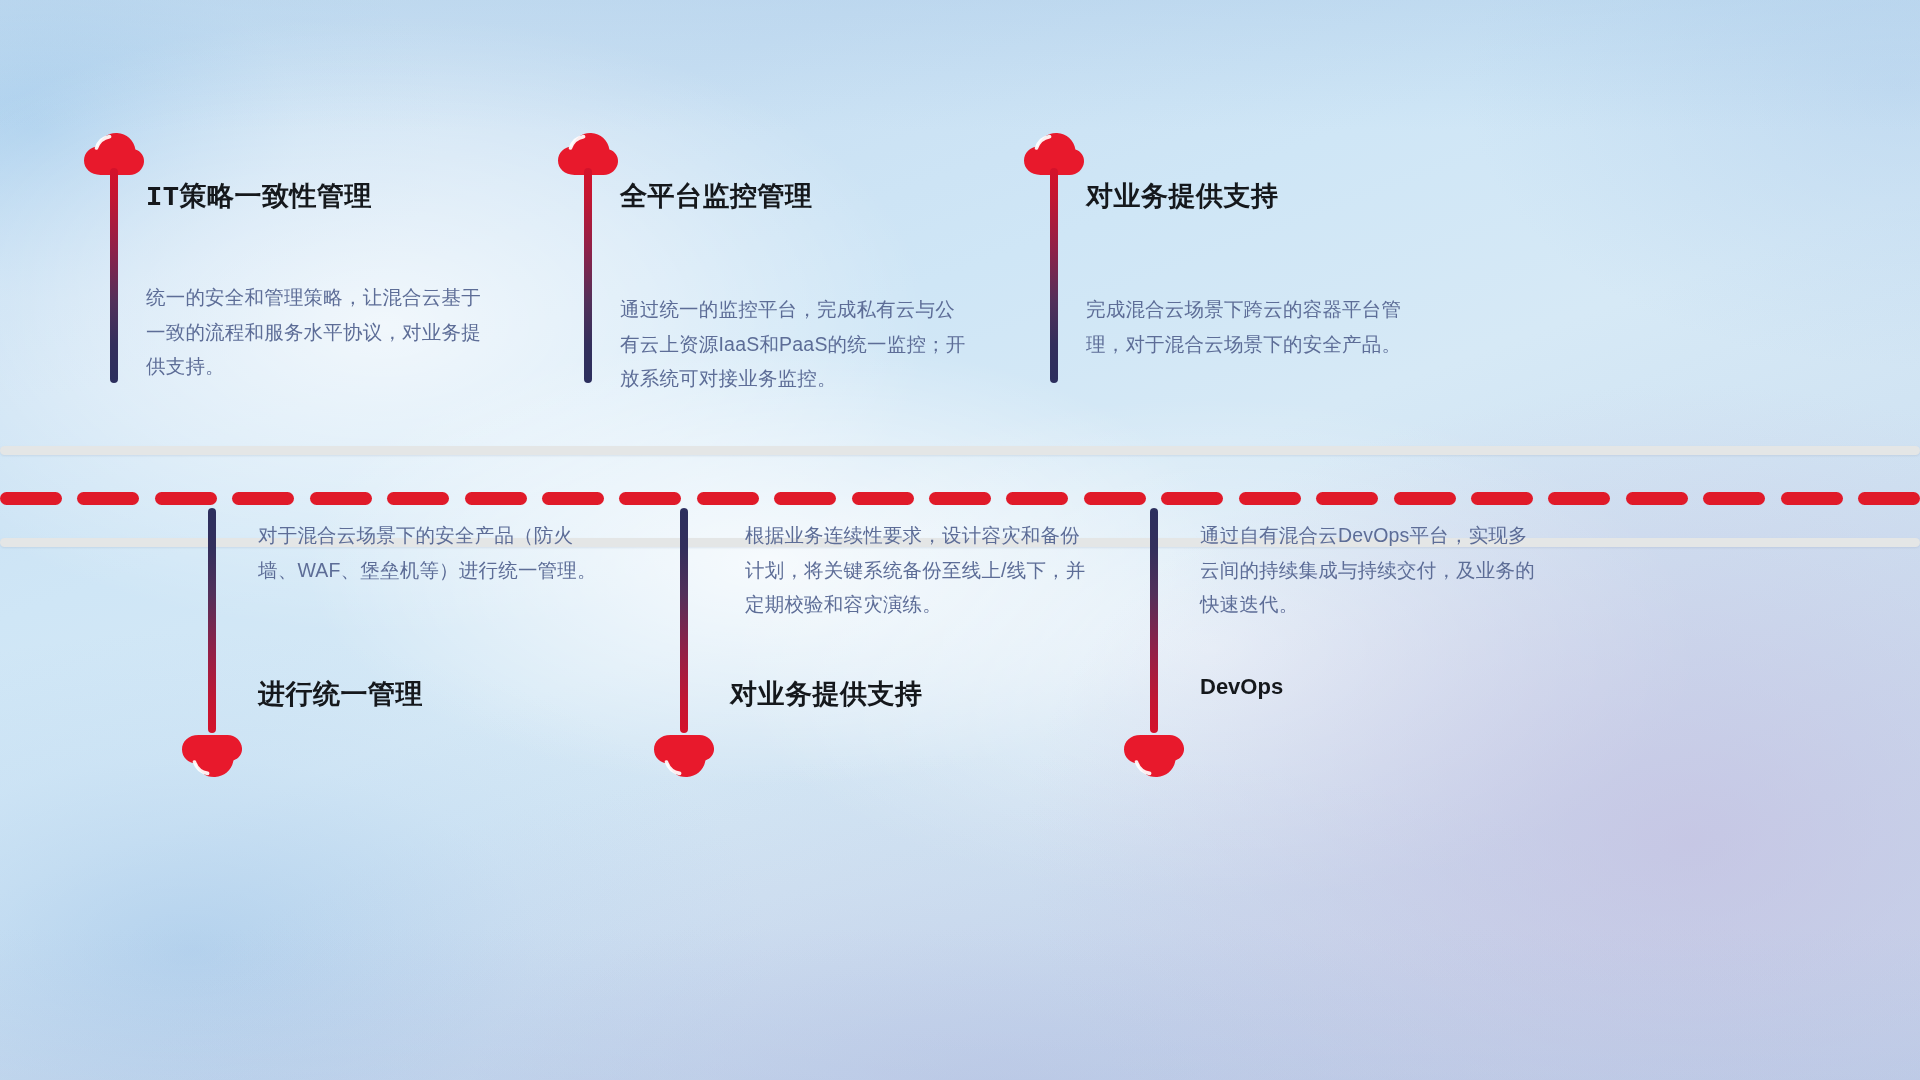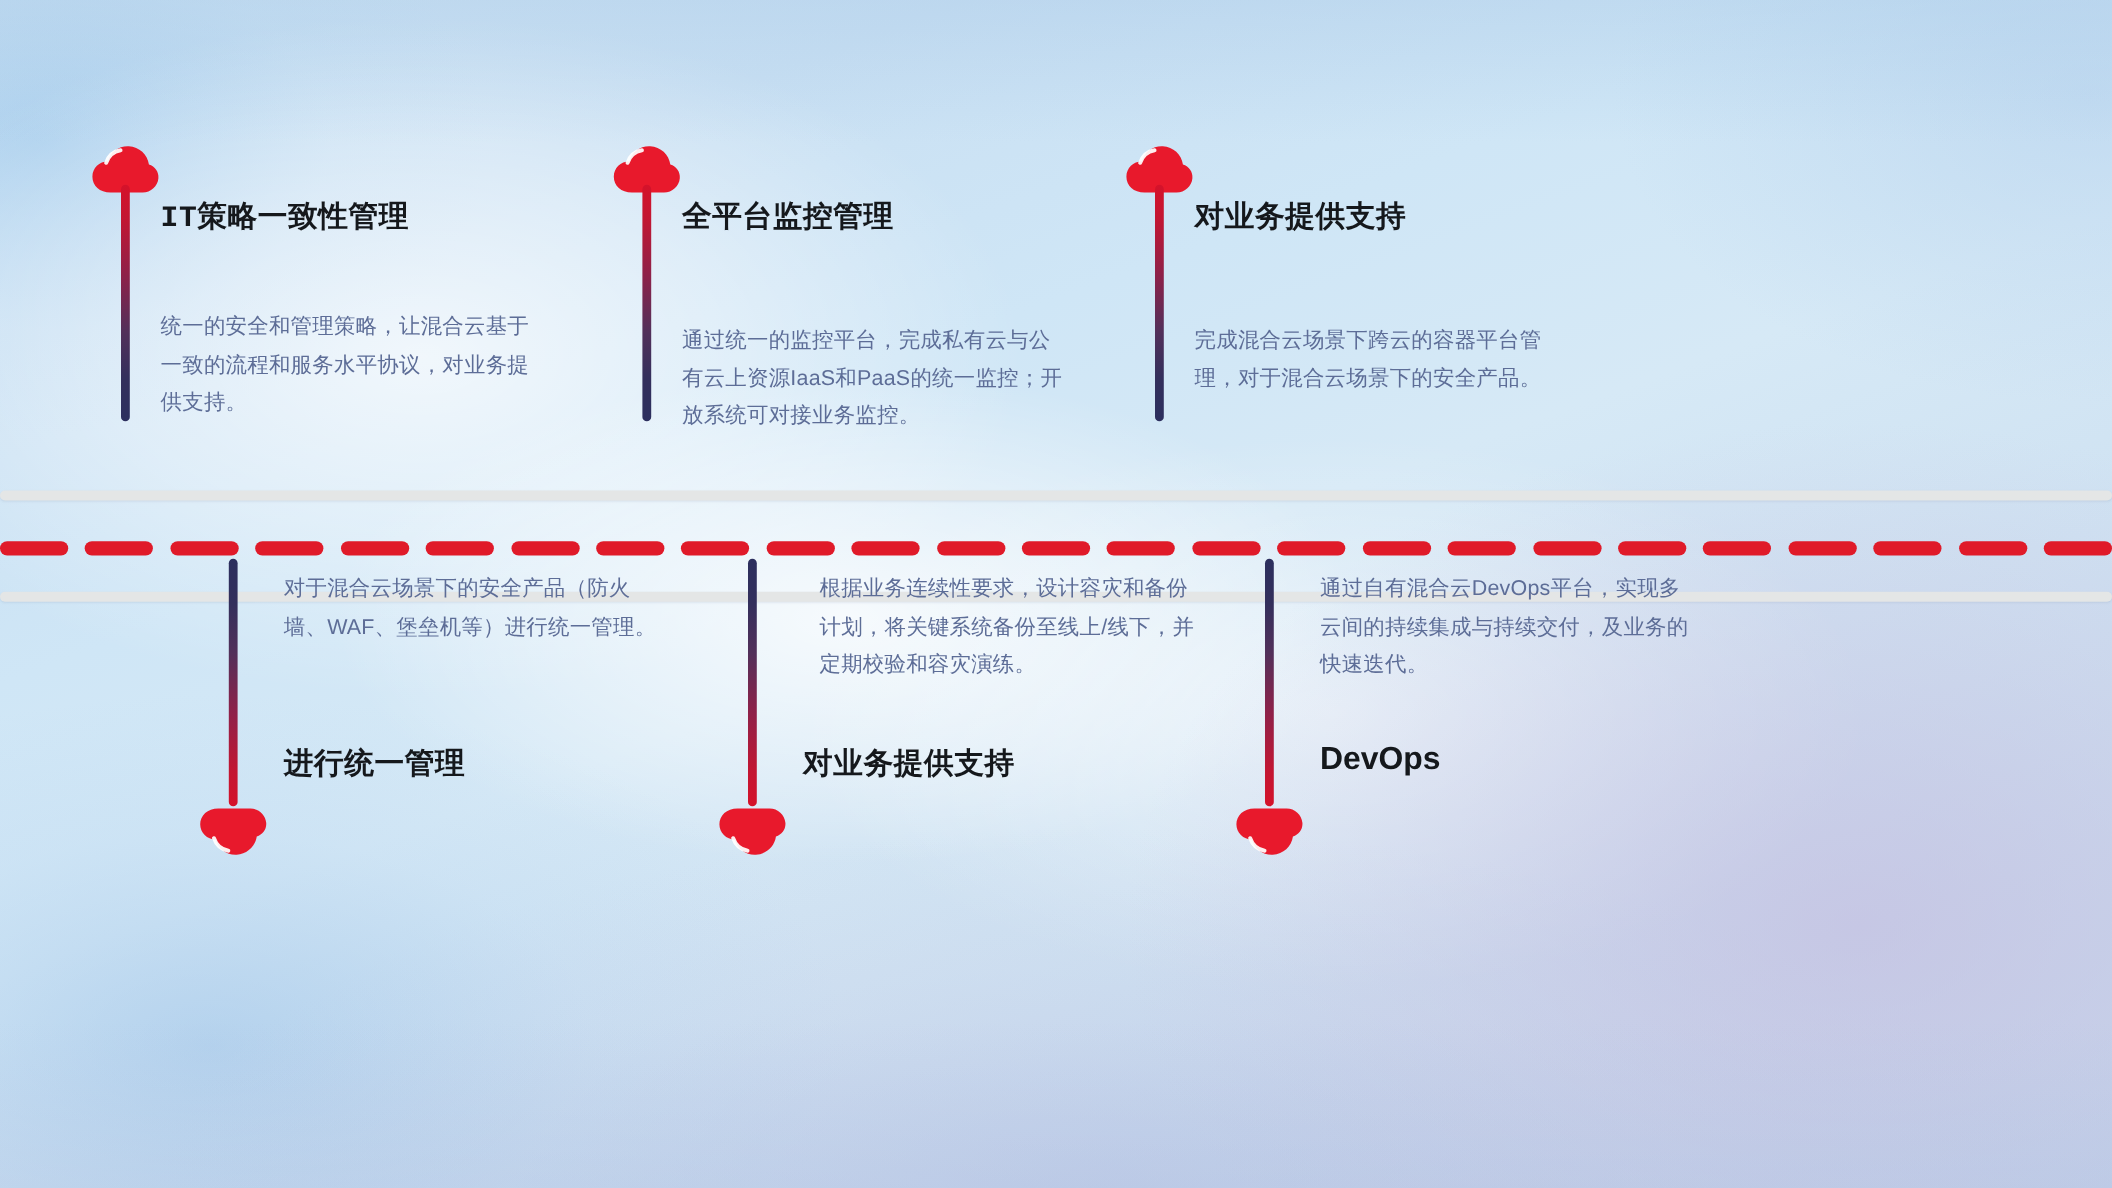--- a/index.html
+++ b/index.html
@@ -91,21 +91,21 @@
     position:absolute; width:8px; border-radius:4px;
   }
   .bar.down { background:linear-gradient(to bottom,#d5122a 0%,#c31632 14%,#8e2149 38%,#52305a 62%,#332f5c 82%,#2c2f5e 100%); }
   .bar.up   { background:linear-gradient(to top,  #d5122a 0%,#c31632 14%,#8e2149 38%,#52305a 62%,#332f5c 82%,#2c2f5e 100%); }
 
   .title {
     position:absolute;
     font-size:27px; font-weight:700; color:#15181c;
     letter-spacing:.5px; white-space:nowrap;
   }
-  .title.latin { font-size:29px; letter-spacing:0; }
+  .title.latin { font-size:22px; letter-spacing:0; }
 
   .body {
     position:absolute;
     font-size:19.5px; color:#5d6d97; line-height:1.78;
     letter-spacing:.2px;
   }
 </style>
 </head>
 <body>
 

